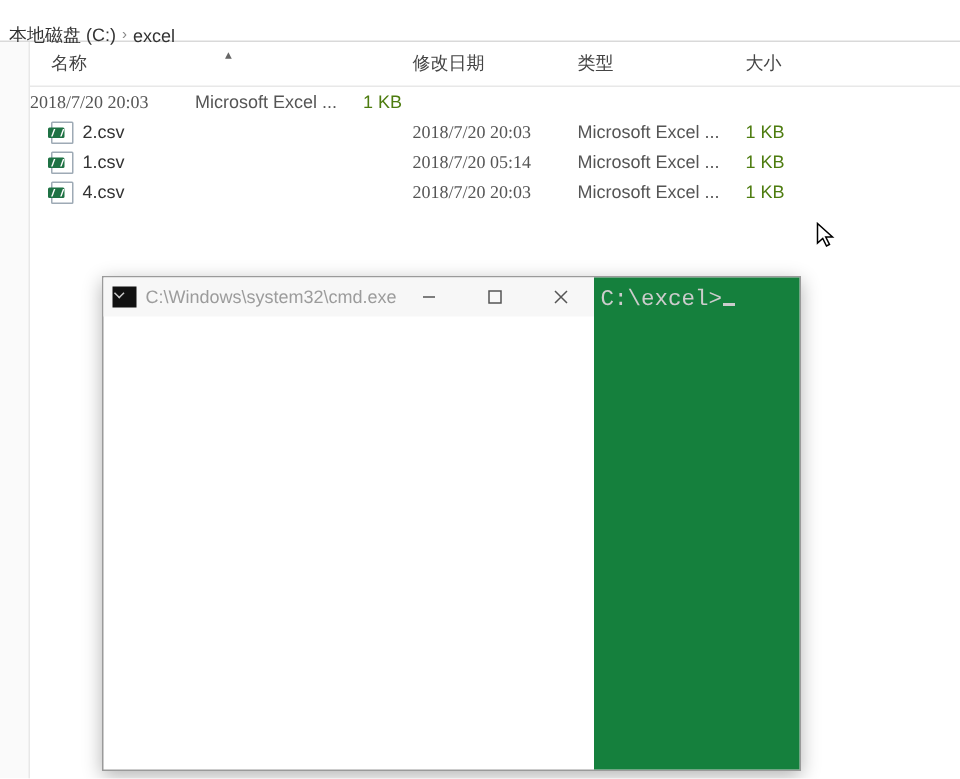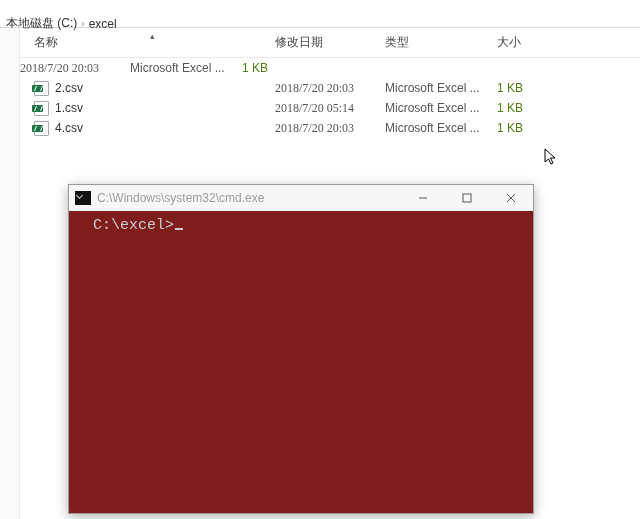--- a/index.html
+++ b/index.html
@@ -121,21 +121,20 @@
   .cmdwin {
     position: absolute;
     left: 68px;
     top: 184px;
     width: 466px;
     height: 330px;
     background: #fff;
     border: 1px solid #9a9a9a;
     box-shadow: 0 3px 12px rgba(0,0,0,0.3);
     display: flex;
-    flex-direction: column;
   }
   .cmd-titlebar {
     height: 26px;
     display: flex;
     align-items: center;
     background: #f7f7f7;
     font-size: 12px;
     color: #9c9c9c;
   }
   .cmd-icon {
@@ -155,25 +154,25 @@
   }
   .cmd-title { flex: 1; }
   .wc-btn {
     width: 44px; height: 100%;
     display:flex; justify-content:center; align-items:center;
     color:#555; font-size:12px;
   }
   .wc-btn svg { width:10px; height:10px; }
   .cmd-body {
     flex:1;
-    background:#7f1d1d;
+    background:#15803d;
     color:#ccc;
     font-family: Consolas, "Courier New", monospace;
     font-size: 15px;
-    padding: 6px 24px;
+    padding: 6px 4px;
     line-height: 1.2;
     white-space: pre;
     overflow: hidden;
   }
   .cmd-body .caret {
     display:inline-block;
     width:8px; height:2px;
     background:#ccc;
     vertical-align: -1px;
     margin-left:1px;

